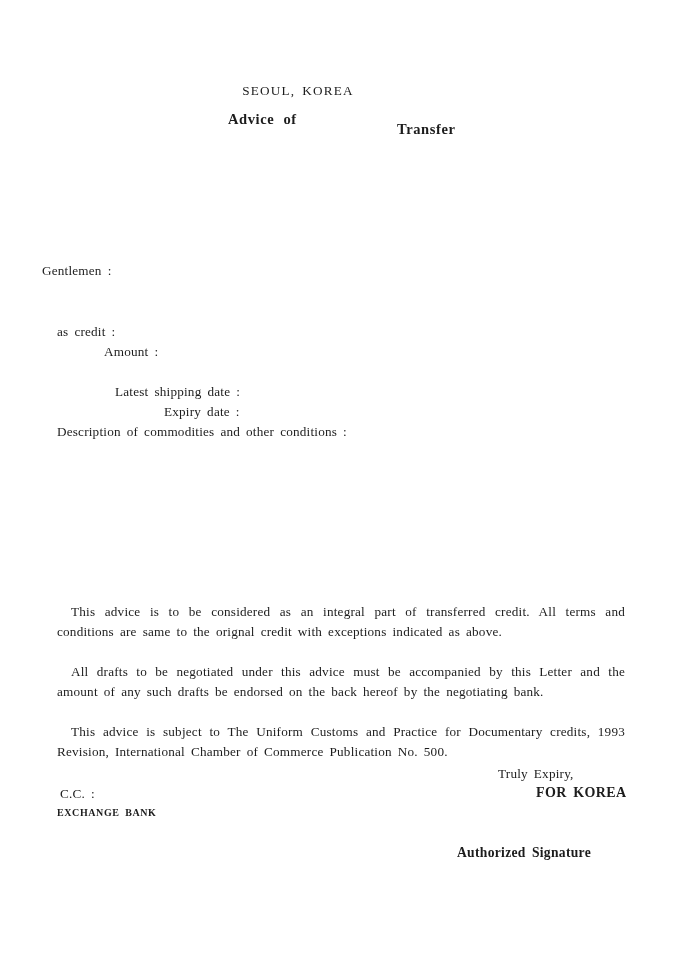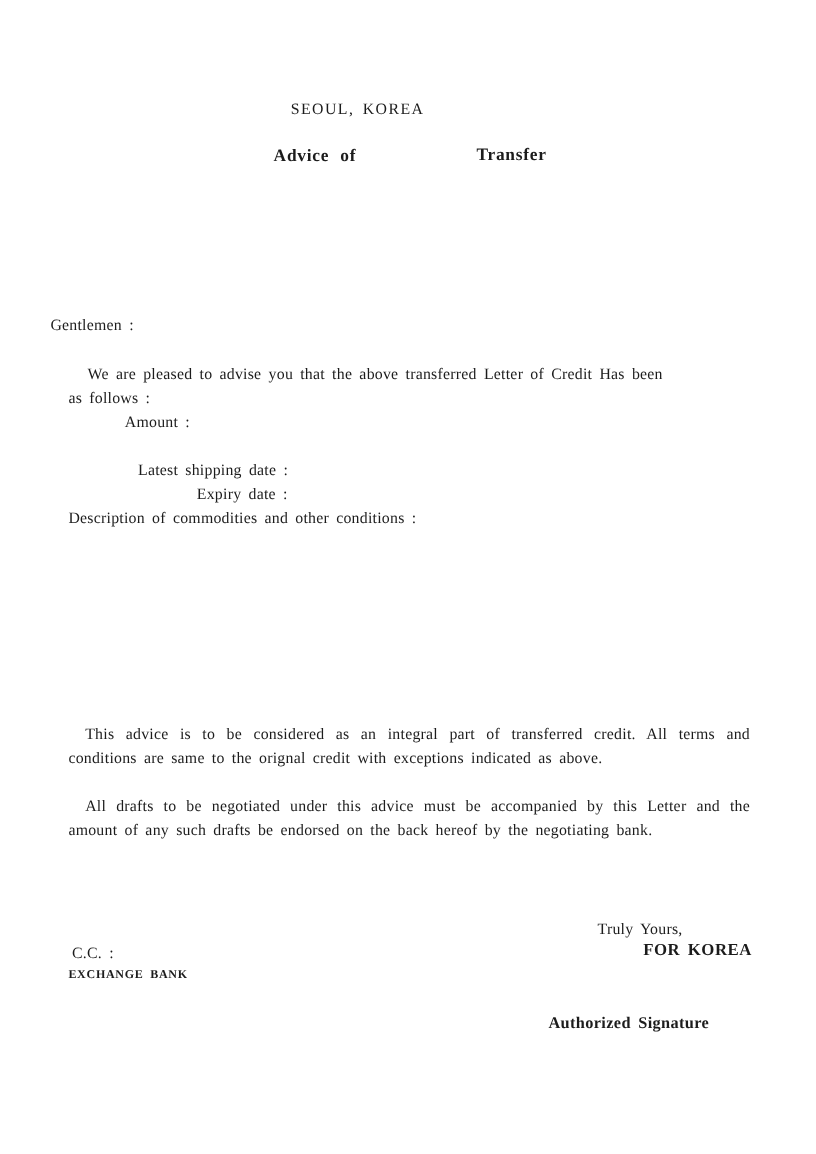--- a/index.html
+++ b/index.html
@@ -60,36 +60,36 @@
     letter-spacing: 0.3px;
   }
 </style>
 </head>
 <body>
 
 <div class="page">
 
   <div class="center-line" style="top: 81px;">SEOUL, KOREA</div>
 
-  <span class="abs doc-title" style="left: 228px; top: 120px;">Advice of</span>
+  <span class="abs doc-title" style="left: 228px; top: 109px;">Advice of</span>
   <span class="abs doc-title" style="left: 397px; top: 119px;">Transfer</span>
 
   <div class="abs" style="left: 42px; top: 261px;">Gentlemen :</div>
 
-  <div class="abs intro-line" style="left: 57px; top: 302px;">We are pleased to advise you that the above transferred Letter of Credit Has been</div>
-  <div class="abs" style="left: 57px; top: 322px;">as follows :</div>
+  <div class="abs" style="left: 57px; top: 322px;">as credit :</div>
 
   <div class="abs" style="left: 104px; top: 342px;">Amount :</div>
   <div class="abs" style="left: 115px; top: 382px;">Latest shipping date :</div>
   <div class="abs" style="left: 164px; top: 402px;">Expiry date :</div>
   <div class="abs" style="left: 57px; top: 422px;">Description of commodities and other conditions :</div>
 
   <div class="para" style="top: 602px;">This advice is to be considered as an integral part of transferred credit. All terms and conditions are same to the orignal credit with exceptions indicated as above.</div>
   <div class="para" style="top: 662px;">All drafts to be negotiated under this advice must be accompanied by this Letter and the amount of any such drafts be endorsed on the back hereof by the negotiating bank.</div>
+  <div class="para" style="top: 722px;">This advice is subject to The Uniform Customs and Practice for Documentary credits, 1993 Revision, International Chamber of Commerce Publication No. 500.</div>
 
-  <div class="abs" style="left: 498px; top: 764px;">Truly Yours,</div>
+  <div class="abs" style="left: 498px; top: 764px;">Truly Expiry,</div>
   <div class="abs" style="left: 60px; top: 784px;">C.C. :</div>
   <div class="abs for-korea" style="left: 536px; top: 783px;">FOR KOREA</div>
   <div class="abs bank-name" style="left: 57px; top: 803px;">EXCHANGE BANK</div>
 
   <div class="abs auth-sig" style="left: 457px; top: 843px;">Authorized Signature</div>
 
 </div>
 
 </body></html>

